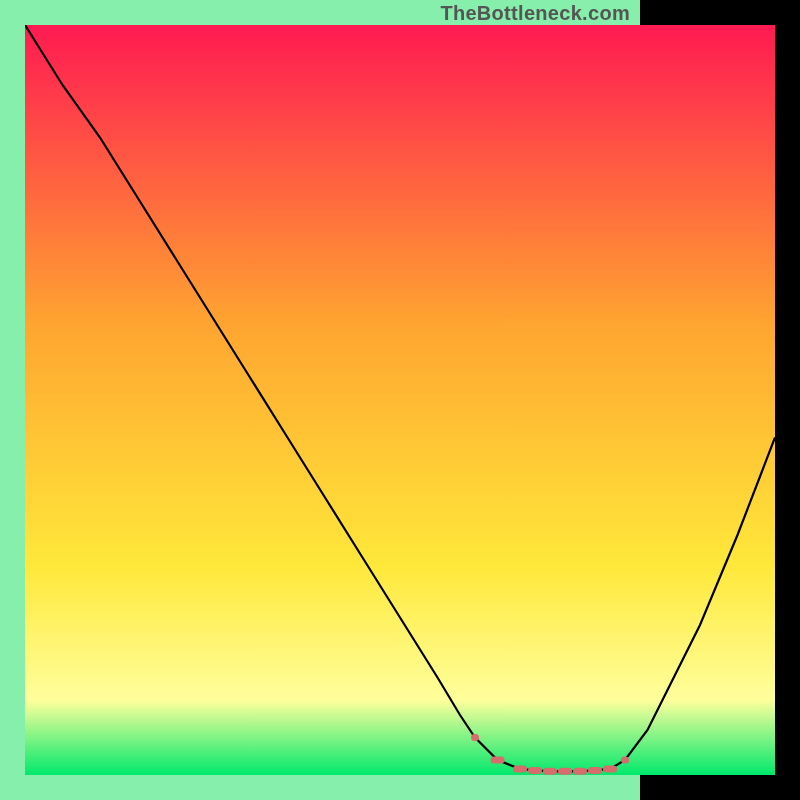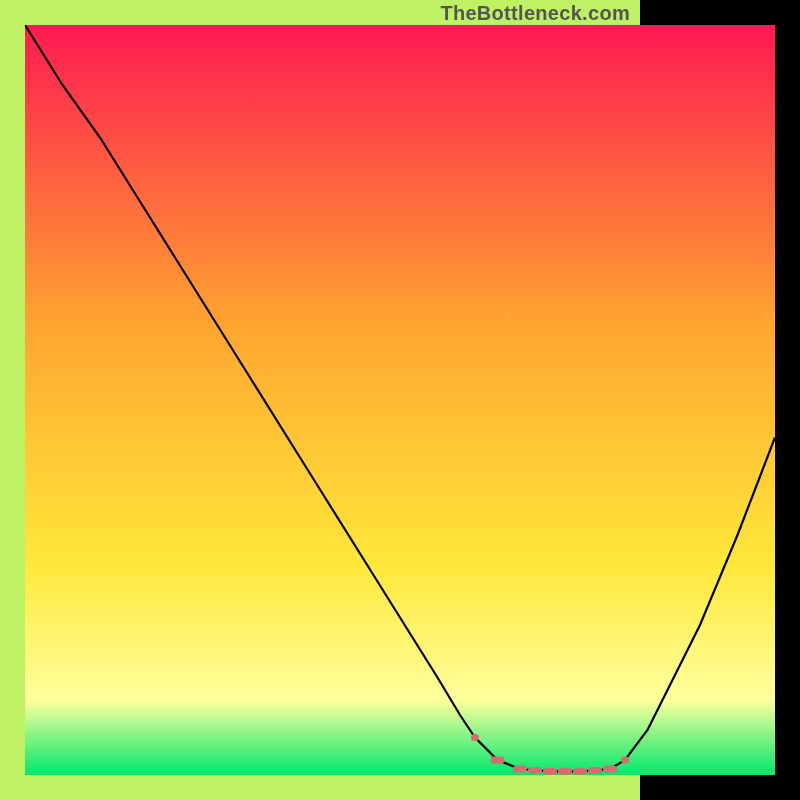--- a/index.html
+++ b/index.html
@@ -1,21 +1,21 @@
 <!DOCTYPE html>
 <html><head>
 <meta charset="utf-8">
 <style>
   * { margin: 0; padding: 0; box-sizing: border-box; }
   html, body { width: 800px; height: 800px; background: #000; overflow: hidden; }
   .frame {
     position: relative;
     width: 640px;
     height: 800px;
-    background: #bef264;
+    background: #86efac;
   }
   .watermark {
     position: absolute;
     top: 2px;
     right: 10px;
     font-family: Arial, Helvetica, sans-serif;
     font-size: 20px;
     font-weight: 600;
     color: #555555;
     letter-spacing: 0.3px;

